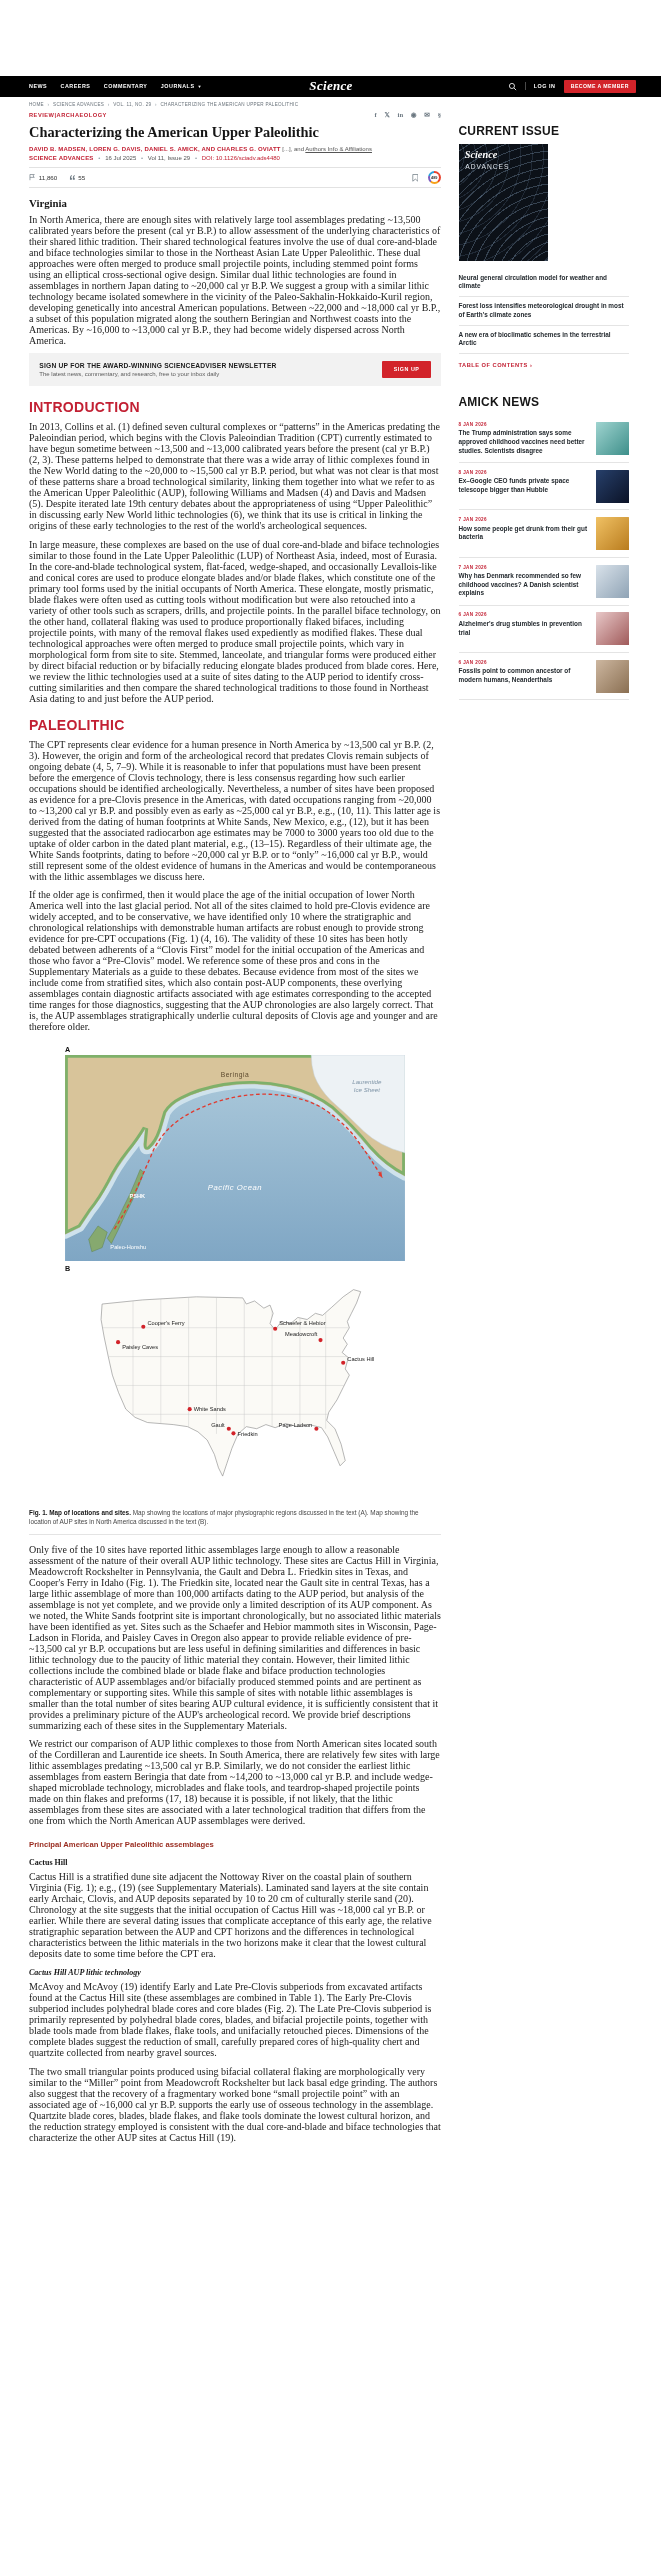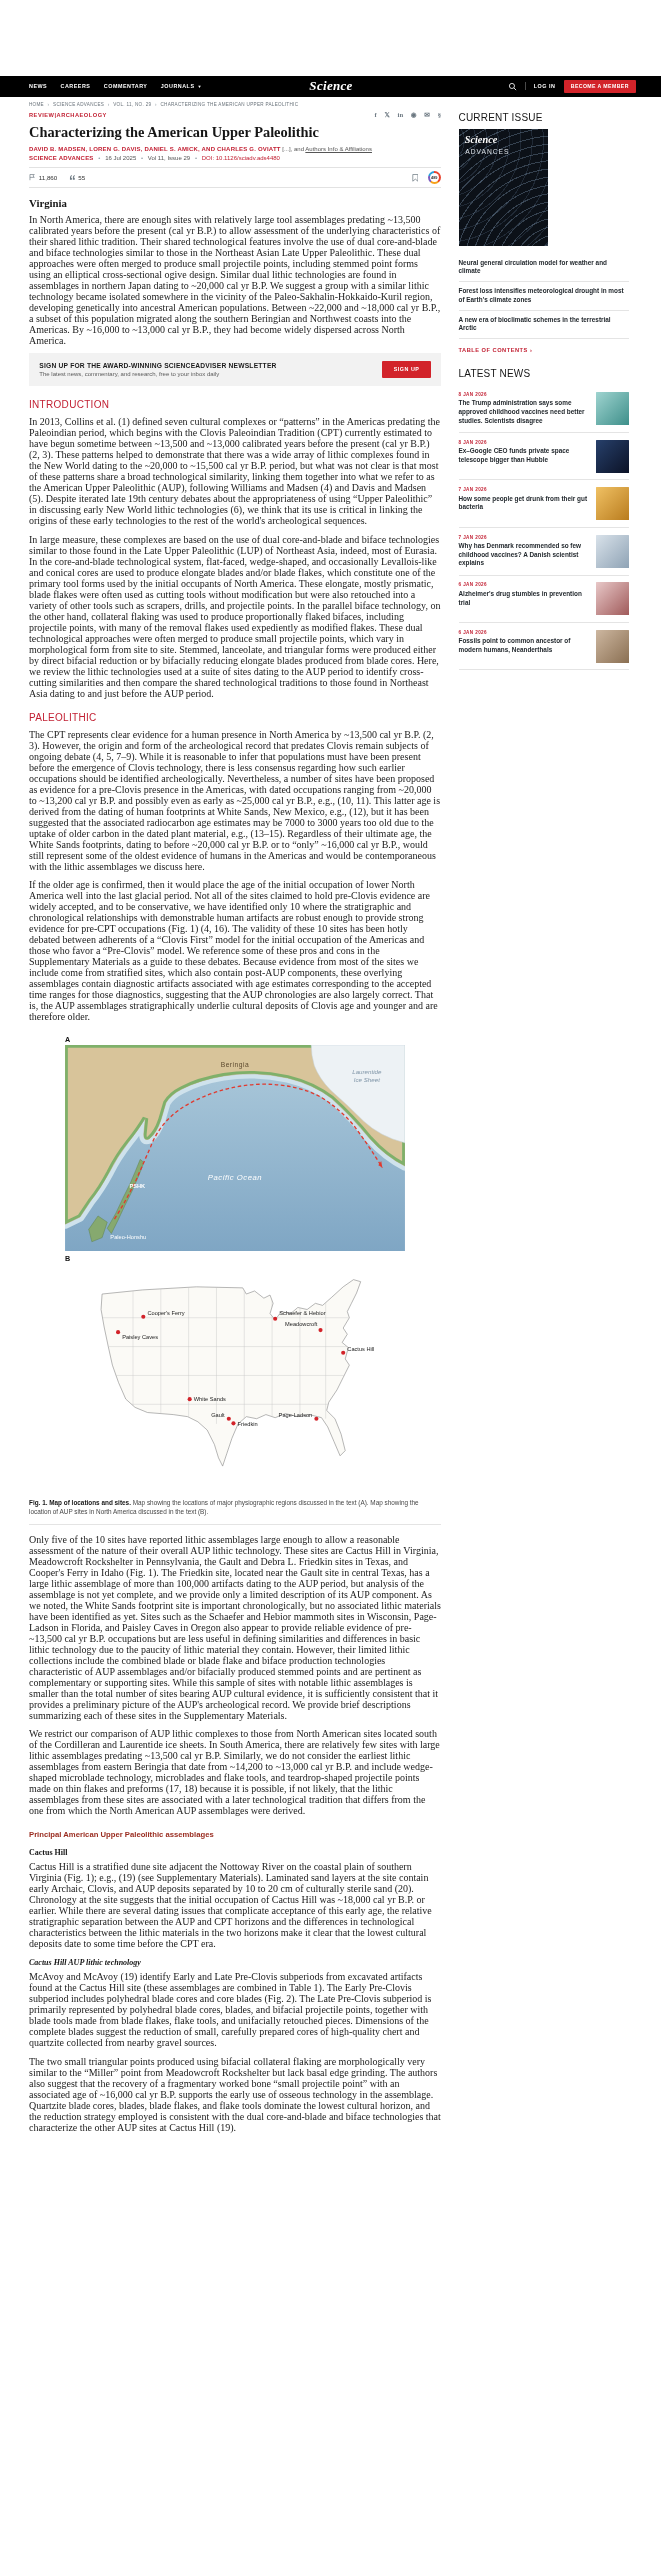--- a/index.html
+++ b/index.html
@@ -97,42 +97,42 @@
     margin:5.2px 0 13.4px 0;
   }
   .newsletter-text { flex:1; }
   .newsletter-h { font-size:6.7px; font-weight:bold; color:#1a1a1a; letter-spacing:0.2px; margin-bottom:2.6px; }
   .newsletter-sub { font-size:6px; color:#5b5b5b; }
   .signup-btn {
     background:#d2232a; color:#fff; border:none; font-size:5.4px; font-weight:bold;
     letter-spacing:0.5px; padding:5.2px 11.3px; border-radius:1px; cursor:pointer; white-space:nowrap;
   }
   .sec-h {
-    font-size:10px; font-weight:normal; letter-spacing:0.3px; color:#c22033;
+    font-size:14px; font-weight:bold; letter-spacing:0.3px; color:#c22033;
     margin:13.4px 0 6.2px 0;
   }
   .subsec-h {
     font-size:7.7px; font-weight:bold; color:#9a2d21; margin:13.4px 0 5.2px 0;
   }
   .subsubsec-h {
     font-family:"Liberation Serif", serif; font-size:8px; font-weight:bold; color:#161616;
     margin:9.3px 0 4.1px 0;
   }
   .subsubsec-h.italic { font-style:italic; }
 
   
   .figure-block { margin:12.4px 0 9.3px 0; }
   .map-wrap { width:340px; margin:0 auto; }
   .panel-letter { font-size:7.2px; font-weight:bold; color:#111; margin:1px 0 1px 0; }
   .fig-caption { font-size:6.4px; line-height:8.8px; color:#474747; margin-top:6.2px;
     padding-bottom:7.2px; border-bottom:0.5px solid #e4e4e4; }
   .fig-caption b { color:#161616; }
 
   
-  .side-h { font-size:10px; font-weight:normal; color:#161616; letter-spacing:0.2px; margin-bottom:6.2px; }
+  .side-h { font-size:12px; font-weight:bold; color:#161616; letter-spacing:0.2px; margin-bottom:6.2px;margin-top:12px; }
   .cover {
     width:89px; height:117px; background:#0c1118; position:relative; cursor:pointer;
     background-image:
       repeating-radial-gradient(circle at 115% 125%, rgba(150,180,210,.30) 0 1px, rgba(0,0,0,0) 1px 8.2px),
       repeating-radial-gradient(circle at -20% 10%, rgba(120,150,185,.18) 0 1px, rgba(0,0,0,0) 1px 11.3px);
     margin-bottom:7.2px;
   }
   .cover-brand {
     position:absolute; top:5.2px; left:6.2px; color:#fff;
     font-family:"Liberation Serif", serif; font-style:italic; font-weight:bold; font-size:10.3px;
@@ -394,21 +394,21 @@
       <div class="cover-brand">Science</div>
       <div class="cover-sub">ADVANCES</div>
     </div>
 
     <div class="issue-item">Neural general circulation model for weather and climate</div>
     <div class="issue-item">Forest loss intensifies meteorological drought in most of Earth's climate zones</div>
     <div class="issue-item">A new era of bioclimatic schemes in the terrestrial Arctic</div>
 
     <span class="toc-link">TABLE OF CONTENTS ›</span>
 
-    <div class="side-h">LATEST NEWS</div>
+    <div class="side-h">AMICK NEWS</div>
 
     <div class="news-item">
       <div class="news-body">
         <div class="news-date">8 JAN 2026</div>
         <div class="news-title">The Trump administration says some approved childhood vaccines need better studies. Scientists disagree</div>
       </div>
       <div class="news-thumb thumb-0"></div>
     </div>
     <div class="news-item">
       <div class="news-body">

